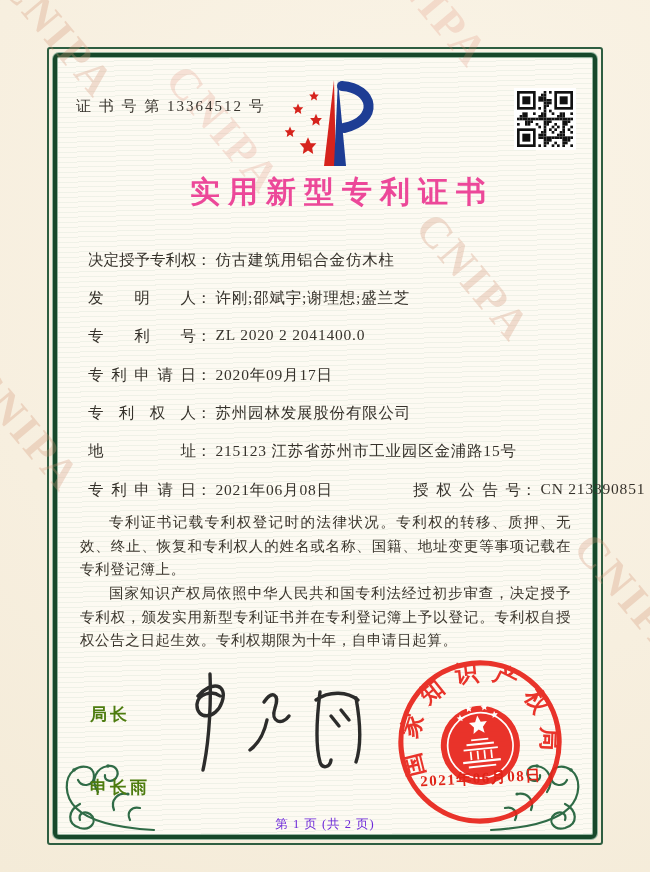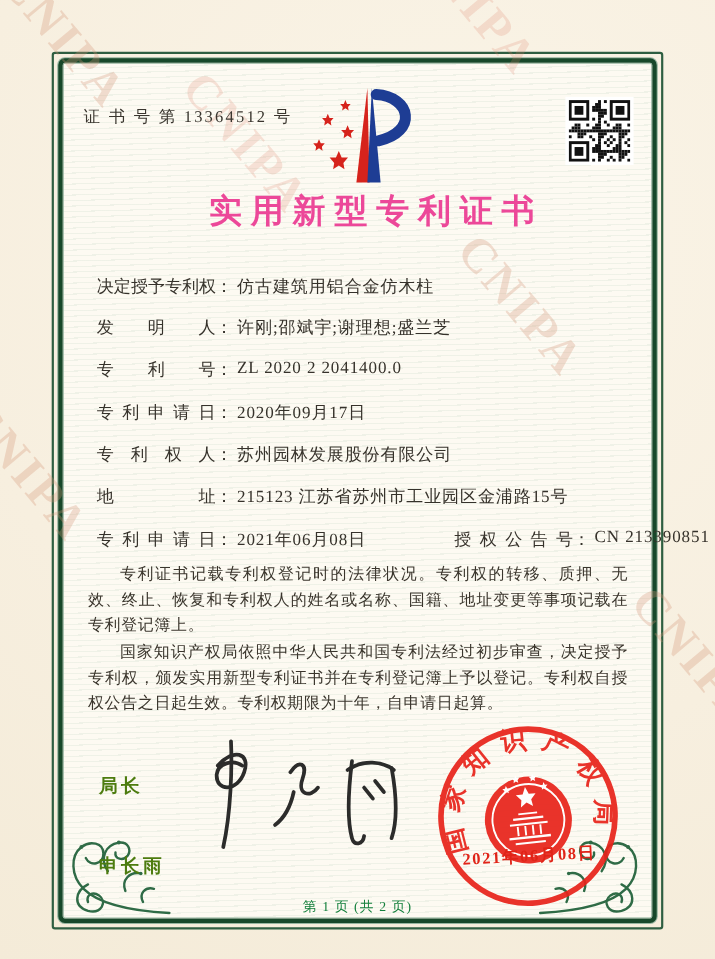--- a/index.html
+++ b/index.html
@@ -69,21 +69,21 @@
     position:absolute; left:396px; top:769px; width:170px; text-align:center; z-index:12;
     font-size:15px; font-weight:700; letter-spacing:1.5px; color:#e02418;
     transform:rotate(-3deg);
   }
   .ornament { position:absolute; z-index:8; }
   .orn-left  { left:50px;  top:728px; }
   .orn-right { left:487px; top:728px; transform:scaleX(-1); }
   
   .footer {
     position:absolute; left:0; top:816px; width:100%; text-align:center;
-    font-size:12.5px; letter-spacing:1px; color:#15803d; z-index:10;
+    font-size:12.5px; letter-spacing:1px; color:#6d28d9; z-index:10;
   }
 </style>
 </head>
 <body>
 
 <span class="wm" style="left:-18px; top:8px;">CNIPA</span>
 <span class="wm pink" style="left:148px; top:104px;">CNIPA</span>
 <span class="wm pink" style="left:356px; top:-22px;">CNIPA</span>
 <span class="wm" style="left:398px; top:252px;">CNIPA</span>
 <span class="wm" style="left:-52px; top:402px;">CNIPA</span>

